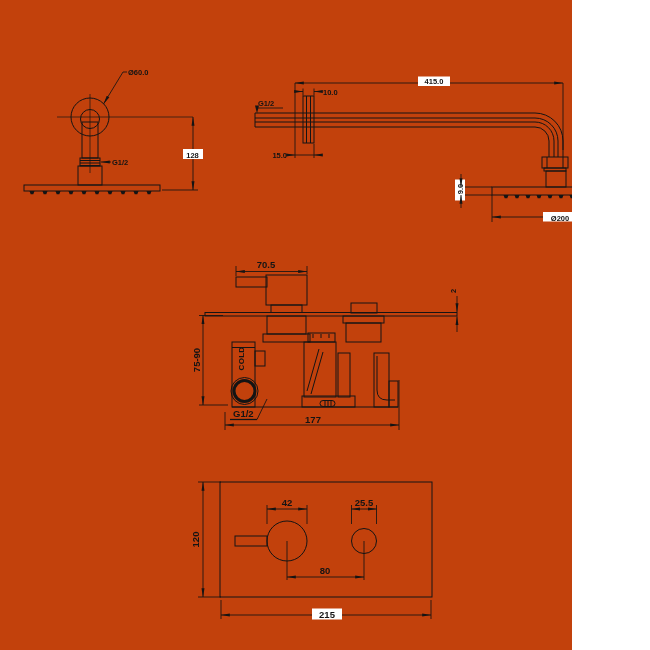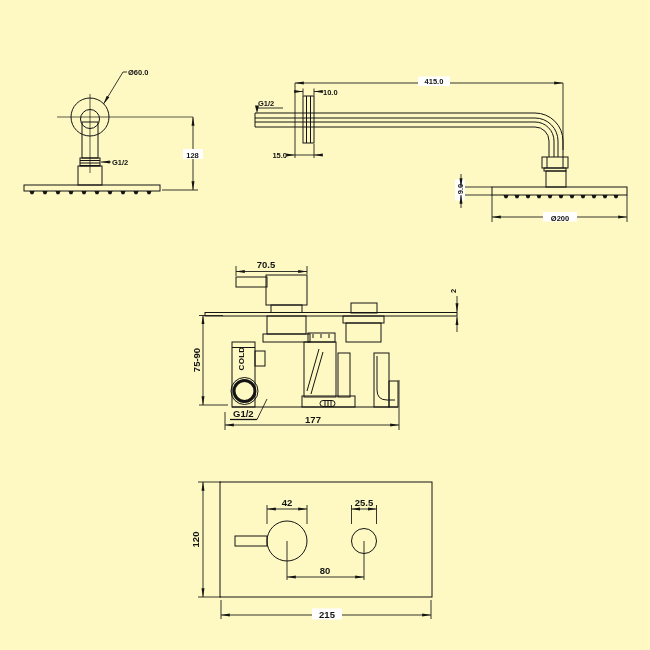--- a/index.html
+++ b/index.html
@@ -1,16 +1,16 @@
 <!DOCTYPE html>
 <html><head>
 <meta charset="utf-8">
 <style>
   html,body{margin:0;padding:0;background:#fff;}
-  .canvas{position:relative;width:650px;height:650px;background:#fef9c3;overflow:hidden;}
+  .canvas{position:relative;width:572px;height:650px;background:#c2410c;overflow:hidden;}
   svg text{font-family:"Liberation Sans","DejaVu Sans",sans-serif;fill:#141414;}
   .ta{font-size:7.5px;font-weight:700;}
   .tb{font-size:9.5px;font-weight:700;}
   .tc{font-size:8px;font-weight:700;letter-spacing:.3px;}
   .s{stroke:#141414;stroke-width:1;fill:none;}
   .d{stroke:#141414;stroke-width:.85;fill:none;}
   .c{stroke:#141414;stroke-width:.7;fill:none;}
   .bg{fill:#ffffff;stroke:none;}
   .nz{fill:#141414;stroke:none;}
 </style>

